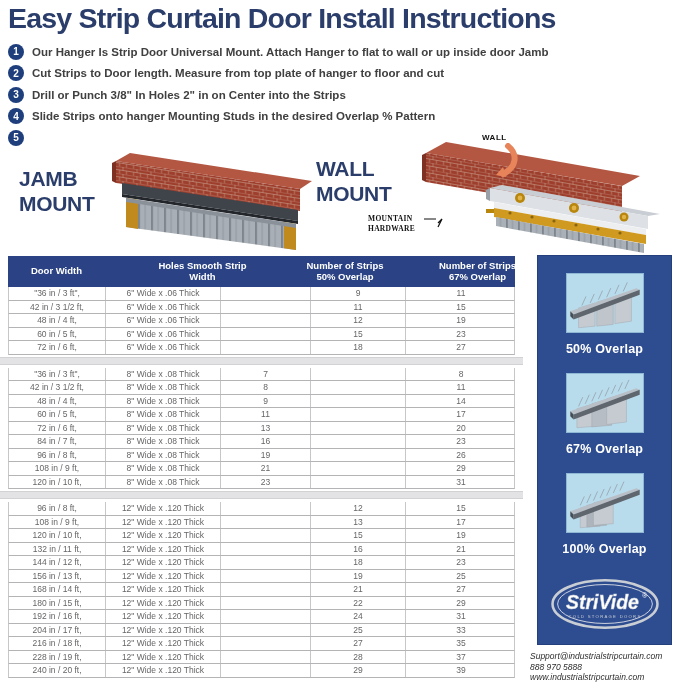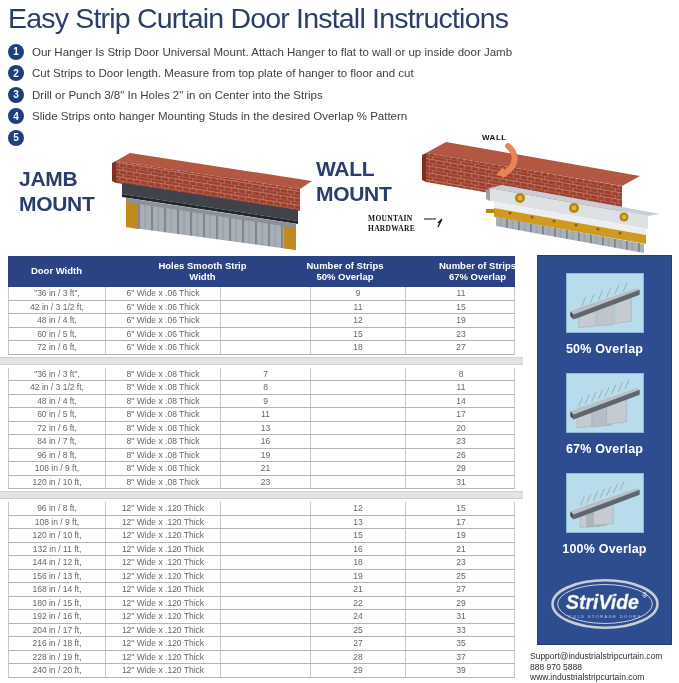--- a/index.html
+++ b/index.html
@@ -4,32 +4,32 @@
 <style>
   html,body{margin:0;padding:0;}
   body{
     width:679px;height:683px;position:relative;background:#ffffff;
     font-family:"Liberation Sans", sans-serif;overflow:hidden;
     -webkit-font-smoothing:antialiased;
   }
   
   .page-title{
     position:absolute;left:8px;top:2px;
-    font-size:28.5px;font-weight:normal;color:#2b3e6b;letter-spacing:-0.8px;
+    font-size:28.5px;font-weight:bold;color:#2b3e6b;letter-spacing:-0.8px;
     white-space:nowrap;
   }
   
   .steps{position:absolute;left:8px;top:41px;}
   .step{display:flex;align-items:center;height:21.5px;}
   .step-num{
     width:16px;height:16px;border-radius:50%;background:#1f3e7c;color:#fff;
     font-size:10px;font-weight:bold;display:flex;align-items:center;justify-content:center;
     flex:0 0 16px;
   }
-  .step-text{margin-left:8px;font-size:11.5px;color:#404040;white-space:nowrap;}
+  .step-text{margin-left:8px;font-size:11.5px;color:#404040;white-space:nowrap;font-weight:bold;}
   
   .mount-label{
     position:absolute;font-size:21px;font-weight:bold;color:#2b3e6b;line-height:25px;
     letter-spacing:-0.3px;
   }
   .jamb-label{left:4px;top:166px;margin-left:15px;}
   .wall-label{left:316px;top:156px;}
   .jamb-art{position:absolute;left:60px;top:150px;}
   .wall-art{position:absolute;left:398px;top:136px;}
   .wall-callout{
@@ -69,21 +69,21 @@
     width:78px;height:60px;background:#b9dcec;border:1px solid #8fb8d4;box-sizing:border-box;
     margin-top:17px;overflow:hidden;
   }
   .tile svg{display:block;}
   .tile-label{
     color:#ffffff;font-size:12.5px;font-weight:bold;margin-top:9px;letter-spacing:0.2px;
   }
   .logo-wrap{margin-top:20px;text-align:center;}
   
   .contact{
-    position:absolute;left:530px;top:651px;font-size:8.5px;line-height:10.5px;color:#2e2e2e;
+    position:absolute;left:530px;top:651px;font-size:8.5px;line-height:10.5px;color:#2e2e2e;font-style:italic;
   }
 </style>
 </head>
 <body>
 
 <div class="page-title">Easy Strip Curtain Door Install Instructions</div>
 
 <div class="steps">
   <div class="step">
     <div class="step-num">1</div>

